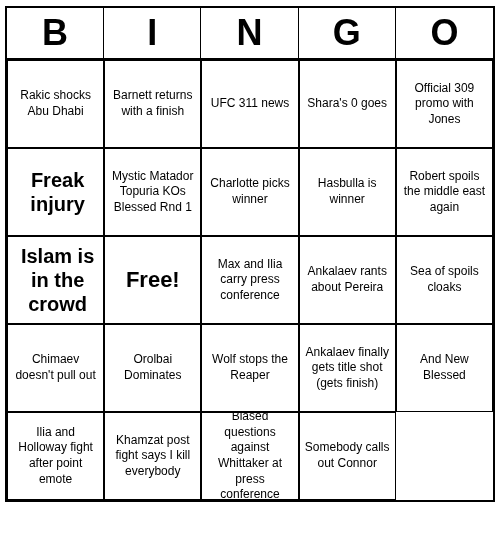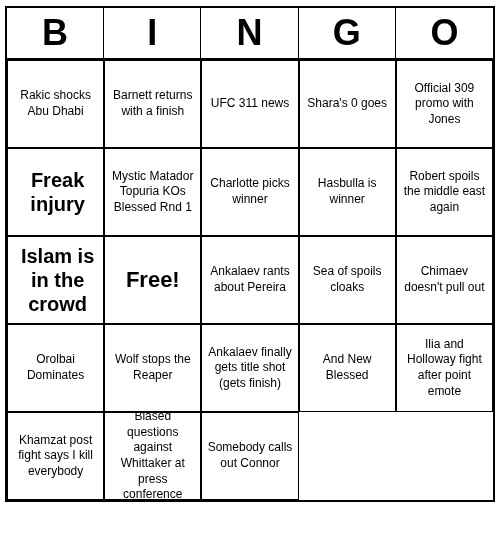--- a/index.html
+++ b/index.html
@@ -84,20 +84,21 @@
       <div class="bingo-cell">UFC 311 news</div>
       <div class="bingo-cell">Shara's 0 goes</div>
       <div class="bingo-cell">Official 309 promo with Jones</div>
       <div class="bingo-cell large-text">Freak injury</div>
       <div class="bingo-cell small-text">Mystic Matador Topuria KOs Blessed Rnd 1</div>
       <div class="bingo-cell">Charlotte picks winner</div>
       <div class="bingo-cell">Hasbulla is winner</div>
       <div class="bingo-cell">Robert spoils the middle east again</div>
       <div class="bingo-cell large-text">Islam is in the crowd</div>
       <div class="bingo-cell free">Free!</div>
+      <div class="bingo-cell">Max and Ilia carry press conference</div>
       <div class="bingo-cell">Ankalaev rants about Pereira</div>
       <div class="bingo-cell">Sea of spoils cloaks</div>
       <div class="bingo-cell">Chimaev doesn't pull out</div>
       <div class="bingo-cell">Orolbai Dominates</div>
       <div class="bingo-cell">Wolf stops the Reaper</div>
       <div class="bingo-cell small-text">Ankalaev finally gets title shot (gets finish)</div>
       <div class="bingo-cell">And New Blessed</div>
       <div class="bingo-cell">Ilia and Holloway fight after point emote</div>
       <div class="bingo-cell">Khamzat post fight says I kill everybody</div>
       <div class="bingo-cell small-text">Biased questions against Whittaker at press conference</div>

